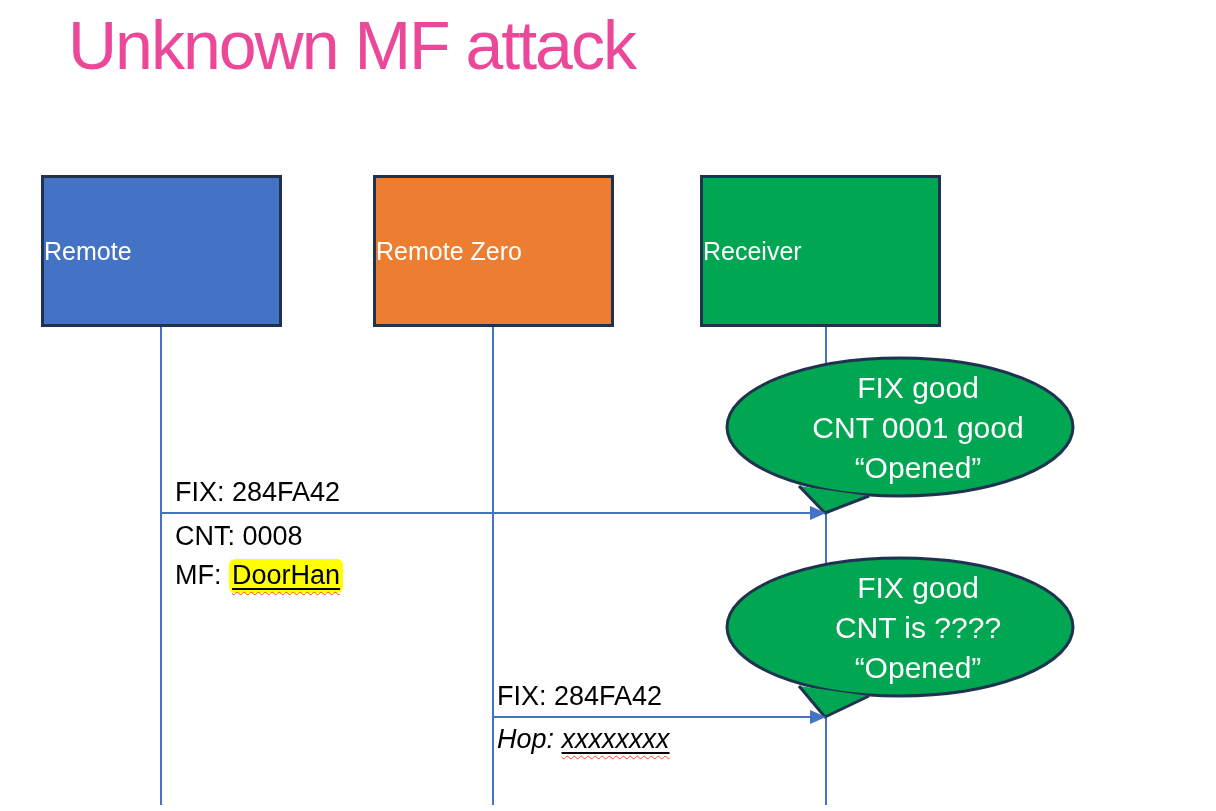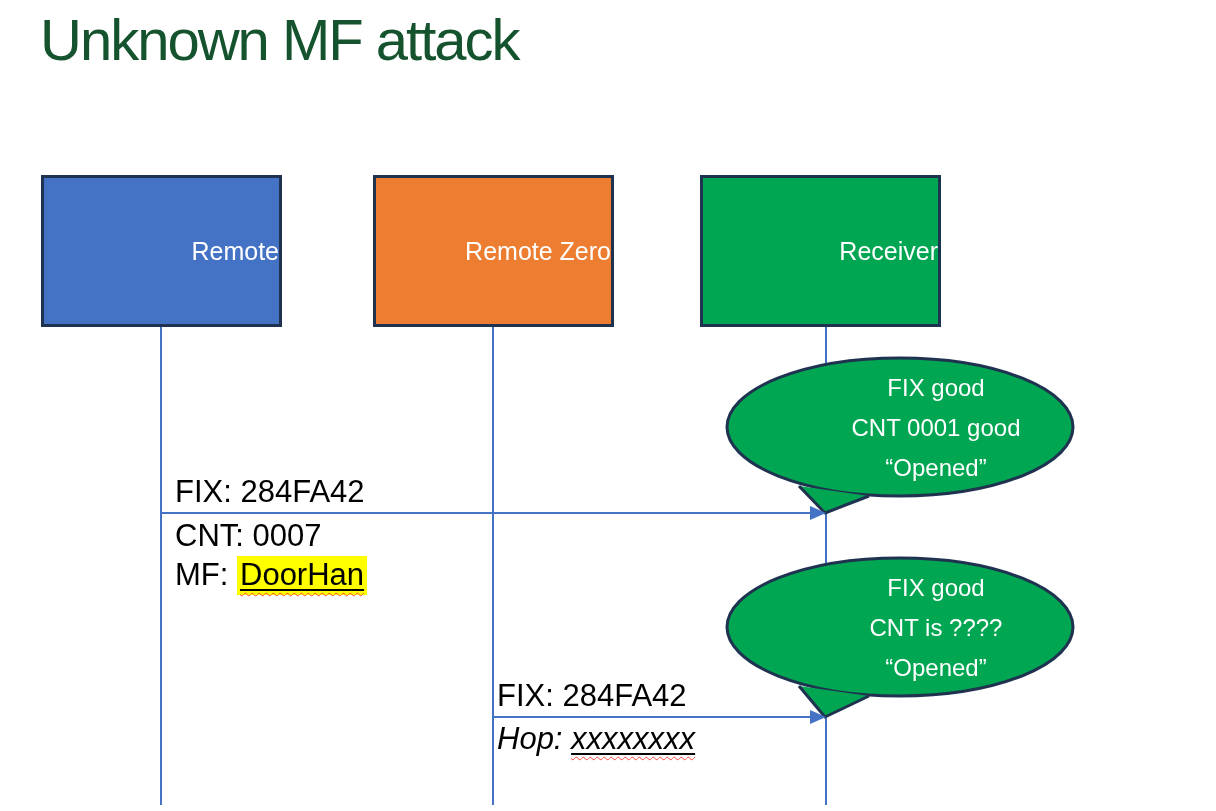--- a/index.html
+++ b/index.html
@@ -4,82 +4,83 @@
 <style>
   * { margin:0; padding:0; box-sizing:border-box; }
   html,body { background:#ffffff; }
   #stage {
     position:relative; width:1216px; height:811px;
     background:#ffffff; overflow:hidden;
     font-family:"Liberation Sans", sans-serif;
   }
   
   .slide-title {
-    position:absolute; left:40px; top:6px;
-    font-size:58px; font-weight:300; letter-spacing:-2px;
-    color:#14532d; white-space:nowrap;
+    position:absolute; left:68px; top:6px;
+    font-size:68px; font-weight:300; letter-spacing:-2px;
+    color:#ec4899; white-space:nowrap;
   }
   
   .actor {
     position:absolute; top:175px; width:241px; height:152px;
     border:3px solid #1F3250;
-    display:flex; align-items:center; justify-content:flex-end;
+    display:flex; align-items:center; justify-content:flex-start;
   }
   .actor-label { color:#ffffff; font-size:25px; }
   #actor-remote   { left:41px;  background:#4472C4; }
   #actor-flipper  { left:373px; background:#ED7D31; }
   #actor-receiver { left:700px; background:#00A651; }
   
   .lifeline {
     position:absolute; top:327px; height:478px; width:2px;
     background:#4472C4;
   }
   #lifeline-remote   { left:160px; }
   #lifeline-flipper  { left:492px; }
   #lifeline-receiver { left:825px; }
   
   .bubble-svg { position:absolute; width:356px; height:170px; }
   #bubble-1 { left:723px; top:355px; }
   #bubble-2 { left:723px; top:555px; }
   .bubble-text {
-    position:absolute; left:761px; width:350px;
-    text-align:center; color:#ffffff; font-size:24px; line-height:40px;
+    position:absolute; left:743px; width:350px;
+    text-align:center; color:#ffffff; font-size:30px; line-height:40px;
     white-space:nowrap;
   }
   #bubble-text-1 { top:368px; }
   #bubble-text-2 { top:568px; }
   
   .arrow-line { position:absolute; height:2px; background:#4472C4; }
   #arrow-1-line { left:160px; top:512px; width:652px; }
   #arrow-2-line { left:492px; top:716px; width:320px; }
   .arrow-head {
     position:absolute; width:0; height:0;
     border-left:16px solid #4472C4;
     border-top:7px solid transparent;
     border-bottom:7px solid transparent;
   }
   #arrow-1-head { left:810px; top:506px; }
   #arrow-2-head { left:810px; top:710px; }
   
   .msg-line {
-    position:absolute; font-size:31px; color:#000000;
+    position:absolute; font-size:27px; color:#000000;
     line-height:30px; white-space:nowrap;
   }
   #m1-l1 { left:175px; top:477px; }
   #m1-l2 { left:175px; top:521px; }
   #m1-l3 { left:175px; top:560px; }
   #m2-l1 { left:497px; top:681px; }
   #m2-l2 { left:497px; top:724px;font-style:italic; }
   #m2-l3 { left:497px; top:763px; }
   .hl { background:#FFFF00; padding:1px 3px 3px 3px; }
   .u-black {
     text-decoration:underline;
     text-decoration-color:#000000;
     text-decoration-thickness:2px;
     text-underline-offset:4px;
+    border-radius:6px;
   }
   .u-wavy {
     text-decoration:underline wavy #FF4538;
     text-decoration-thickness:1px;
     text-underline-offset:7px;
   }
 </style>
 </head>
 <body>
 
@@ -120,19 +121,19 @@
     <div>CNT is ????</div>
     <div>“Opened”</div>
   </div>
 
   <div class="arrow-line" id="arrow-1-line"></div>
   <div class="arrow-head" id="arrow-1-head"></div>
   <div class="arrow-line" id="arrow-2-line"></div>
   <div class="arrow-head" id="arrow-2-head"></div>
 
   <div class="msg-line" id="m1-l1">FIX: 284FA42</div>
-  <div class="msg-line" id="m1-l2">CNT: 0007</div>
+  <div class="msg-line" id="m1-l2">CNT: 0008</div>
   <div class="msg-line" id="m1-l3"><span>MF: </span><span class="hl u-black"><span class="u-wavy">DoorHan</span></span></div>
 
   <div class="msg-line" id="m2-l1">FIX: 284FA42</div>
   <div class="msg-line" id="m2-l2"><span>Hop: </span><span class="u-black"><span class="u-wavy">xxxxxxxx</span></span></div>
 
 </div>
 
 </body></html>

